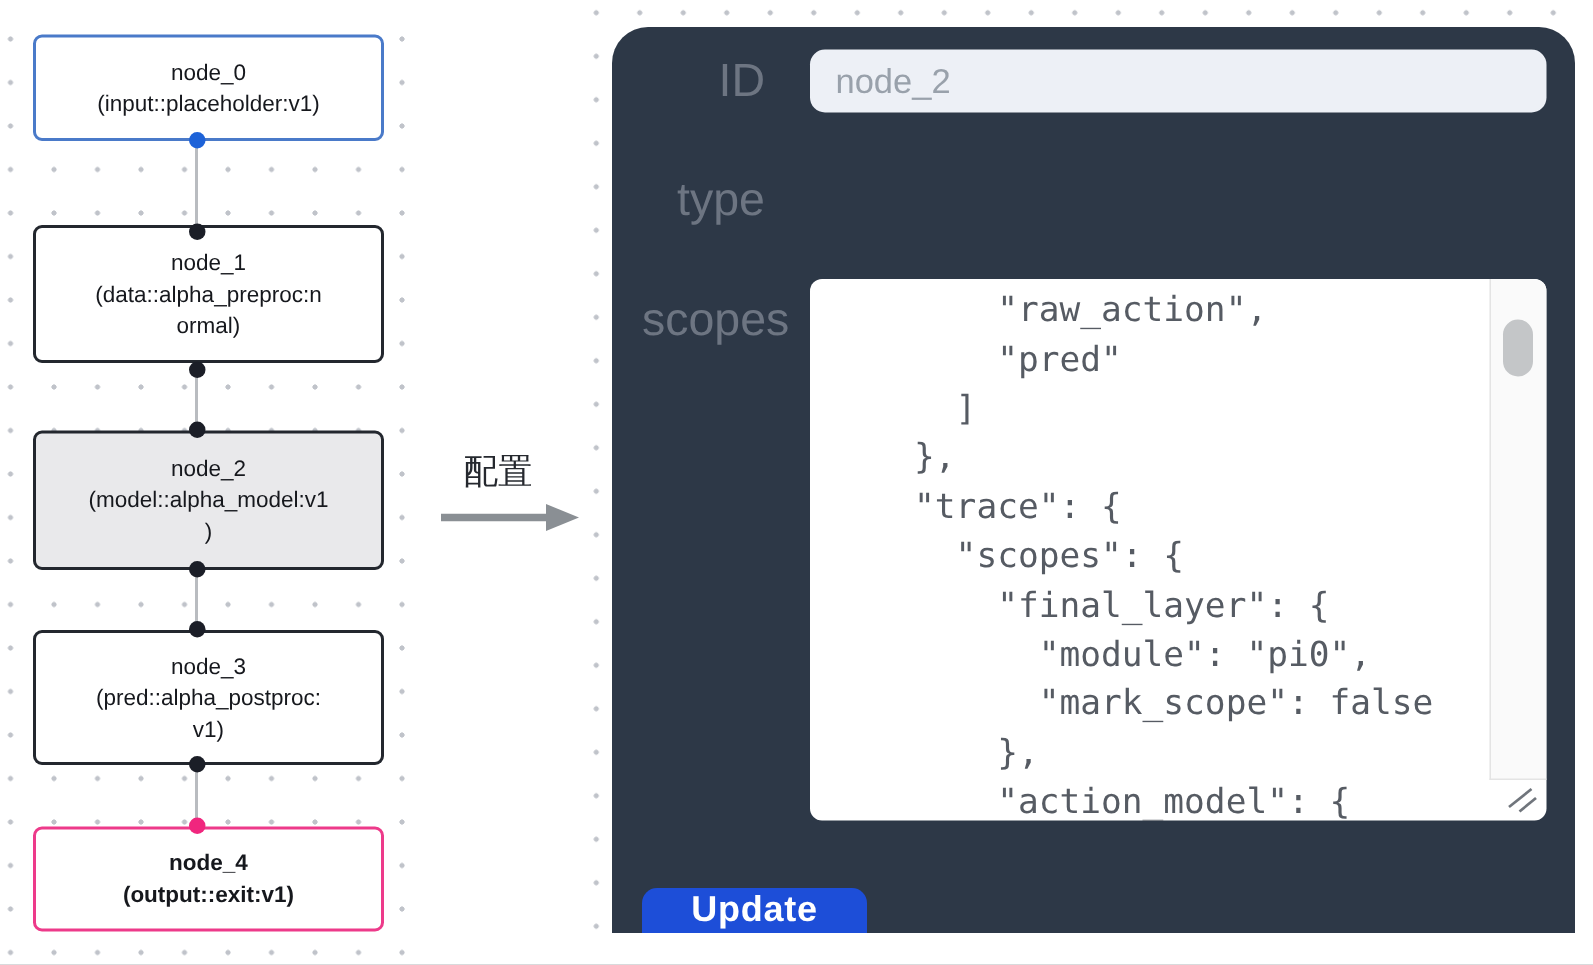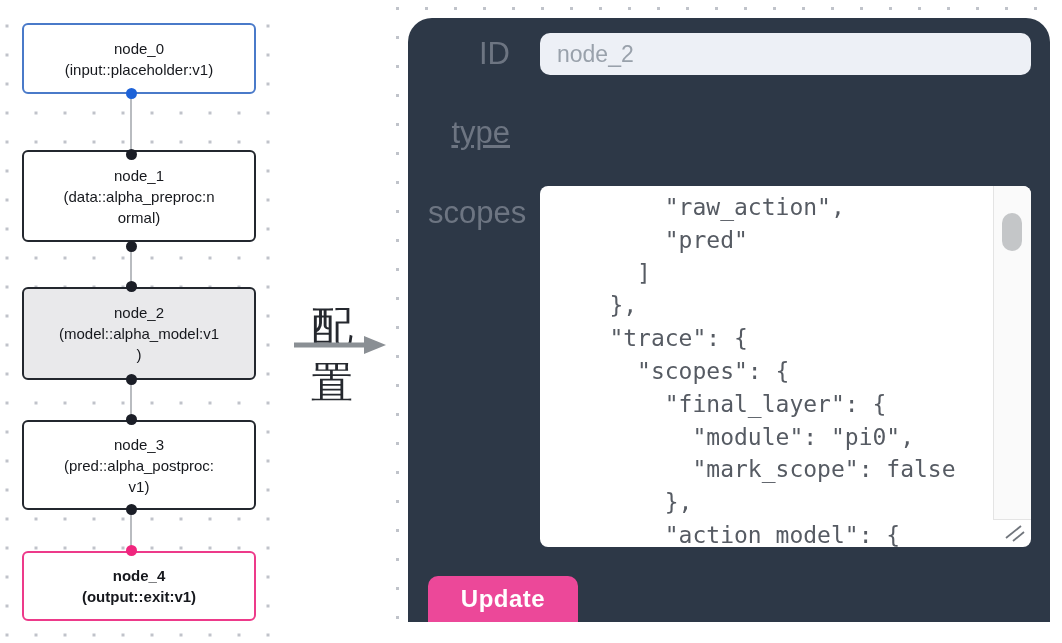--- a/index.html
+++ b/index.html
@@ -24,48 +24,48 @@
 
   .edge{position:absolute;left:130px;width:2px;background:#b9bcc0;z-index:1;}
   .edge--1{top:94px;height:61px;} .edge--2{top:247px;height:40px;}
   .edge--3{top:380px;height:40px;} .edge--4{top:510px;height:41px;}
 
   .port{position:absolute;left:126px;width:11px;height:11px;border-radius:50%;z-index:3;}
   .port--blue{background:#1d62d8;} .port--dark{background:#1b1e27;} .port--pink{background:#f0267e;}
 
   
   .transition-label{position:absolute;left:294px;top:299px;width:76px;text-align:center;
-                    font-size:42px;color:#25282e;z-index:4;}
+                    font-size:23px;color:#25282e;z-index:4;}
   .transition-arrow{position:absolute;left:294px;top:336px;z-index:4;}
 
   
   .config-panel{position:absolute;left:16px;top:18px;width:642px;height:604px;
                 background:#2d3847;border-radius:24px 24px 0 0;}
   .field-label{position:absolute;left:20px;width:82px;text-align:right;
                color:#6d7582;font-size:31px;}
   .field-label--id{top:15px;line-height:42px;}
-  .field-label--type{top:94px;line-height:42px;text-decoration:underline;}
+  .field-label--type{top:94px;line-height:42px;}
   .field-label--config{top:178px;line-height:34px;}
   .panel-input{position:absolute;left:132px;width:491px;height:42px;box-sizing:border-box;
                border:none;outline:none;border-radius:10px;background:#edf0f6;
                color:#99a1ab;font-size:23px;padding:0 17px;
                font-family:"Liberation Sans",sans-serif;}
   .panel-input--id{top:15px;} .panel-input--type{top:94px;}
 
   .config-editor{position:absolute;left:132px;top:168px;width:491px;height:361px;
                  background:#ffffff;border-radius:8px;overflow:hidden;}
   .config-editor pre{margin:0;padding:5px 14px;color:#565b63;white-space:pre;
                      font-family:"DejaVu Sans Mono",monospace;font-size:23px;line-height:32.8px;}
   .scroll-track{position:absolute;right:0;top:0;width:38px;height:334px;box-sizing:border-box;
                 background:#fafafa;border-left:1px solid #e4e4e4;border-bottom:1px solid #e4e4e4;}
   .scroll-thumb{position:absolute;left:8px;top:27px;width:20px;height:38px;border-radius:10px;background:#c4c6c8;}
   .resize-corner{position:absolute;right:4px;bottom:4px;width:24px;height:20px;}
 
-  .update-btn{position:absolute;left:20px;bottom:0;width:150px;height:46px;border:none;
-              background:#ec4899;color:#ffffff;font-size:24px;font-weight:600;letter-spacing:0.5px;
+  .update-btn{position:absolute;left:20px;bottom:0;width:150px;height:30px;border:none;
+              background:#1d4ed8;color:#ffffff;font-size:24px;font-weight:600;letter-spacing:0.5px;
               border-radius:10px 10px 0 0;font-family:"Liberation Sans",sans-serif;cursor:pointer;}
 </style>
 </head>
 <body>
 
 <div class="stage">
 
   <div class="flow-canvas dotted">
     <div class="edge edge--1"></div>
     <div class="edge edge--2"></div>

